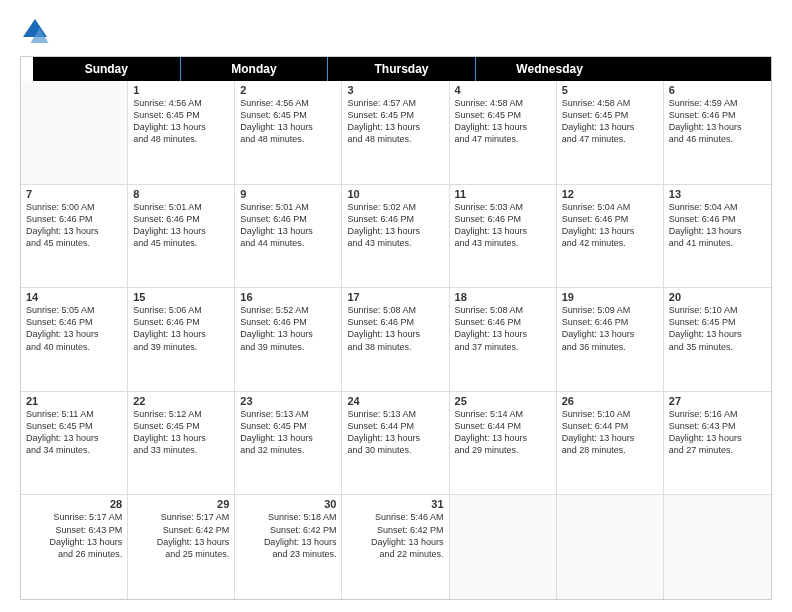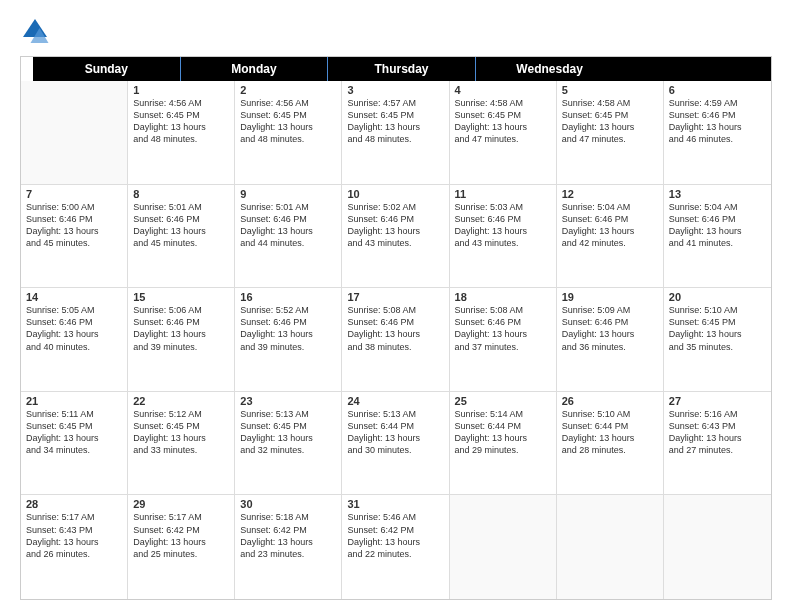--- a/index.html
+++ b/index.html
@@ -75,21 +75,21 @@
     .cal-body {
       flex: 1;
       display: grid;
       grid-template-rows: repeat(5, 1fr);
     }
     .cal-row {
       display: grid;
       grid-template-columns: repeat(7, 1fr);
       border-bottom: 1px solid #ddd;
     }
-    .cal-row:last-child { border-bottom: none; }
+    .cal-row:last-child { border-bottom: none; text-align: right; }
     .cal-cell {
       border-right: 1px solid #ddd;
       padding: 3px 5px;
       font-size: 9.5px;
       color: #333;
       vertical-align: top;
       min-height: 0;
     }
     .cal-cell:last-child { border-right: none; }
     .cal-cell.empty { background: #f9f9f9; }

